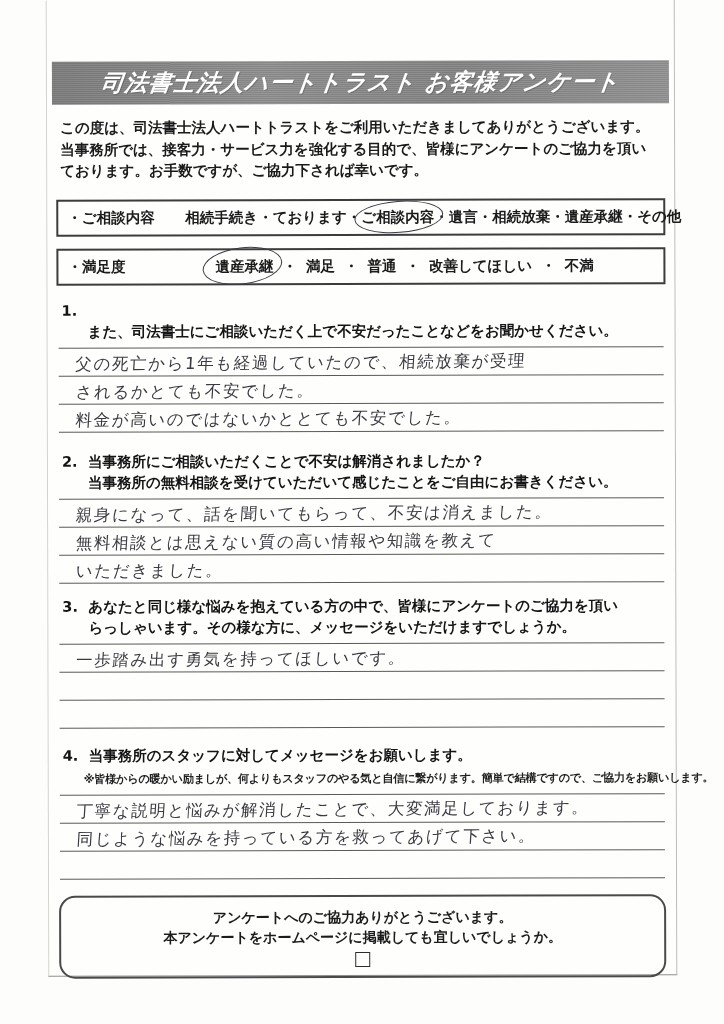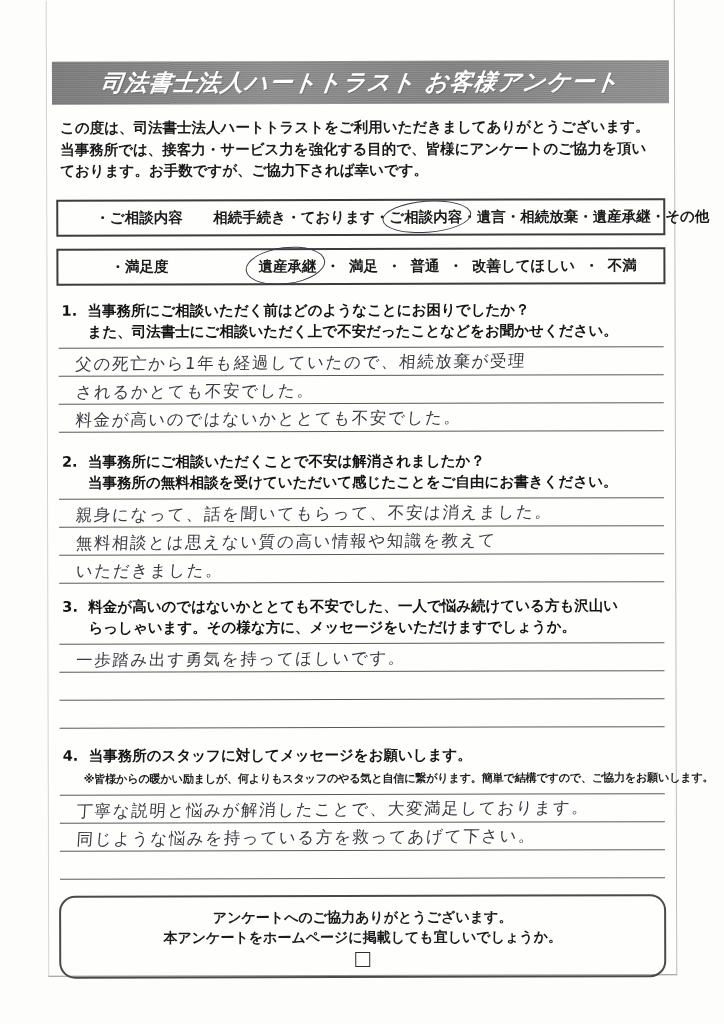--- a/index.html
+++ b/index.html
@@ -38,22 +38,22 @@
 
   
   .opt-box{
     border:2px solid #3c3c3c;height:37px;box-sizing:border-box;
     display:flex;align-items:center;padding:0 6px 0 9px;
     font-size:14.5px;font-weight:600;color:#1b1b1b;white-space:nowrap;
   }
   .box1{margin-top:17px;}
   .box2{margin-top:12px;}
   .opt-label{flex-shrink:0;}
-  .box1 .opt-label{width:118px;margin-left:28px;}
-  .box2 .opt-label{width:148px;margin-left:43px;}
+  .box1 .opt-label{width:118px;}
+  .box2 .opt-label{width:148px;}
   .opts{display:flex;align-items:center;}
   .box2 .sep{padding:0 9px;}
   .circled{position:relative;display:inline-block;}
   .circled .ring{
     position:absolute;left:-7px;right:-9px;top:-7px;bottom:-6px;
     border:1.5px solid #3a3a42;border-radius:50%;
     transform:rotate(-4deg);pointer-events:none;
   }
   .circled-big .ring{
     left:-13px;right:-9px;top:-10px;bottom:-8px;
@@ -142,21 +142,20 @@
           <span class="sep">・</span>
           <span>改善してほしい</span>
           <span class="sep">・</span>
           <span>不満</span>
         </span>
       </div>
 
       <div class="q q1">
         <div class="q-first">
           <span class="q-num">1.</span>
-          <span>当事務所にご相談いただく前はどのようなことにお困りでしたか？</span>
         </div>
         <div class="q-cont">また、司法書士にご相談いただく上で不安だったことなどをお聞かせください。</div>
       </div>
       <div class="answers">
         <div class="ans-row">
             <span class="hw">父の死亡から1年も経過していたので、相続放棄が受理</span>
           </div>
         <div class="ans-row">
             <span class="hw">されるかとても不安でした。</span>
           </div>
@@ -180,21 +179,21 @@
             <span class="hw">無料相談とは思えない質の高い情報や知識を教えて</span>
           </div>
         <div class="ans-row">
             <span class="hw">いただきました。</span>
           </div>
       </div>
 
       <div class="q q3">
         <div class="q-first">
           <span class="q-num">3.</span>
-          <span>料金が高いのではないかととても不安でした、一人で悩み続けている方も沢山い</span>
+          <span>あなたと同じ様な悩みを抱えている方の中で、皆様にアンケートのご協力を頂い</span>
         </div>
         <div class="q-cont">らっしゃいます。その様な方に、メッセージをいただけますでしょうか。</div>
       </div>
       <div class="answers">
         <div class="ans-row">
             <span class="hw">一歩踏み出す勇気を持ってほしいです。</span>
           </div>
         <div class="ans-row">
             <span class="hw"></span>
           </div>

